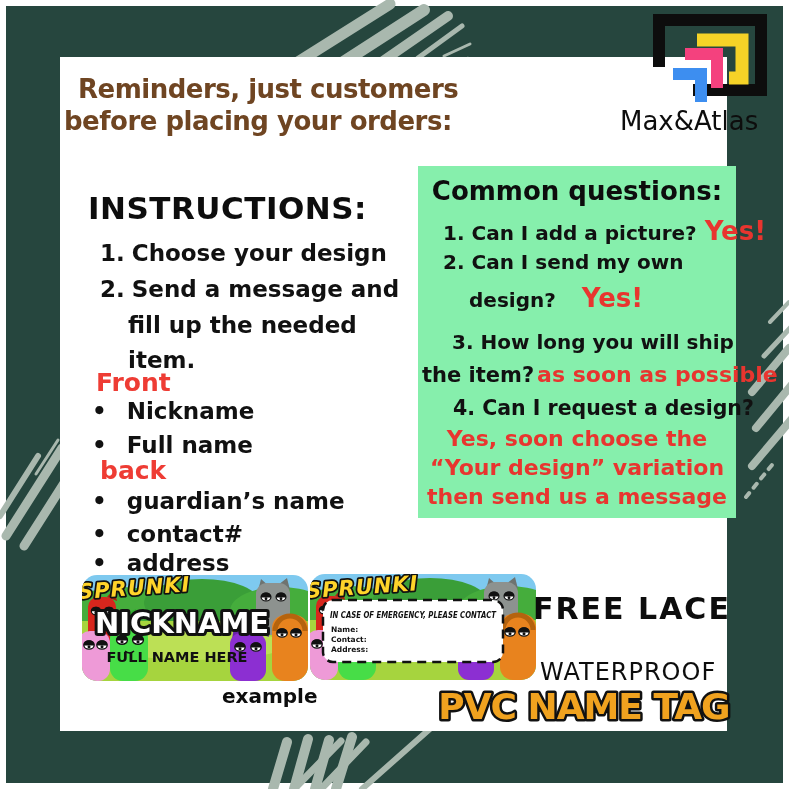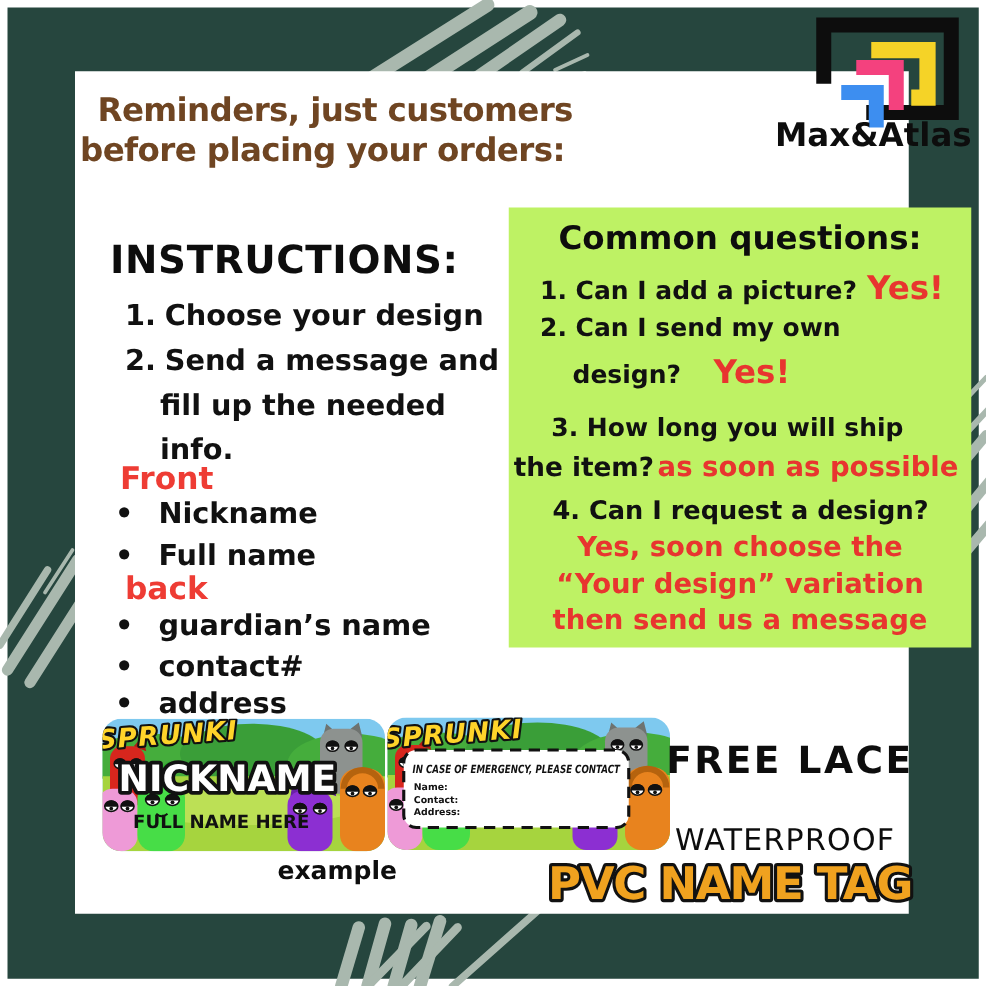--- a/index.html
+++ b/index.html
@@ -4,26 +4,26 @@
 <style>
   html,body{margin:0;padding:0;}
   body{width:789px;height:789px;font-family:"DejaVu Sans",sans-serif;}
   .page{position:relative;width:789px;height:789px;background:#ffffff;overflow:hidden;}
   .panel{position:absolute;left:6px;top:6px;right:6px;bottom:6px;background:#26463e;}
   .brush{position:absolute;left:0;top:0;z-index:1;}
   .card{position:absolute;left:60px;top:57px;width:667px;height:674px;background:#ffffff;z-index:2;}
   .header{position:absolute;left:64px;top:74px;color:#6f4522;font-weight:700;font-size:26px;line-height:1.22;z-index:3;letter-spacing:-0.5px;}
   .header .l1{margin-left:14px;}
   .logo{position:absolute;left:645px;top:12px;z-index:4;}
-  .logo-text{position:absolute;left:620px;top:94px;z-index:4;font-weight:700;font-size:26px;color:#0d0d0d;letter-spacing:0px;}
+  .logo-text{position:absolute;left:620px;top:106px;z-index:4;font-weight:400;font-size:26px;color:#0d0d0d;letter-spacing:0px;}
   .insttitle{position:absolute;left:88px;top:190px;font-size:31px;font-weight:800;color:#0d0d0d;letter-spacing:0.5px;z-index:3;}
   .il{position:absolute;font-size:23px;font-weight:700;color:#111;display:flex;gap:7px;z-index:3;white-space:nowrap;}
   .redlab{position:absolute;font-size:25px;font-weight:800;color:#ee3c34;z-index:3;}
   .blt .b{margin-right:13px;}
-  .faq{position:absolute;left:407px;top:166px;width:370px;height:352px;background:#bef264;z-index:3;}
+  .faq{position:absolute;left:418px;top:166px;width:318px;height:352px;background:#86efac;z-index:3;}
   .faq .title{position:absolute;left:0;top:10px;width:100%;text-align:center;font-size:26px;font-weight:800;color:#0d0d0d;}
   .fl{position:absolute;font-size:20px;font-weight:700;color:#111;white-space:nowrap;display:flex;align-items:baseline;}
   .fred{color:#e8352f;font-weight:800;}
   .yes{font-size:26px;color:#e8352f;font-weight:800;margin-left:8px;}
   .fredblock{position:absolute;left:0;width:100%;text-align:center;font-size:22px;line-height:29px;font-weight:700;color:#e8352f;}
   .tag{position:absolute;z-index:3;}
   .example{position:absolute;left:222px;top:684px;font-size:20px;font-weight:800;color:#0d0d0d;z-index:3;}
   .freelace{position:absolute;left:533px;top:591px;font-size:30px;font-weight:800;letter-spacing:2px;color:#0d0d0d;z-index:3;}
   .waterproof{position:absolute;left:540px;top:658px;font-size:24px;font-weight:400;letter-spacing:1px;color:#0d0d0d;z-index:3;}
   .pvc{position:absolute;left:434px;top:682px;z-index:3;}
@@ -90,21 +90,21 @@
     <span>Choose your design</span>
   </div>
   <div class="il" style="left:100px;top:276px">
     <span>2.</span>
     <span>Send a message and</span>
   </div>
   <div class="il" style="left:128px;top:312px">
     <span>fill up the needed</span>
   </div>
   <div class="il" style="left:128px;top:347px">
-    <span>info.</span>
+    <span>item.</span>
   </div>
 
   <div class="redlab" style="left:96px;top:368px">Front</div>
   <div class="il blt" style="left:92px;top:398px">
     <span class="b">•</span>
     <span>Nickname</span>
   </div>
   <div class="il blt" style="left:92px;top:432px">
     <span class="b">•</span>
     <span>Full name</span>

